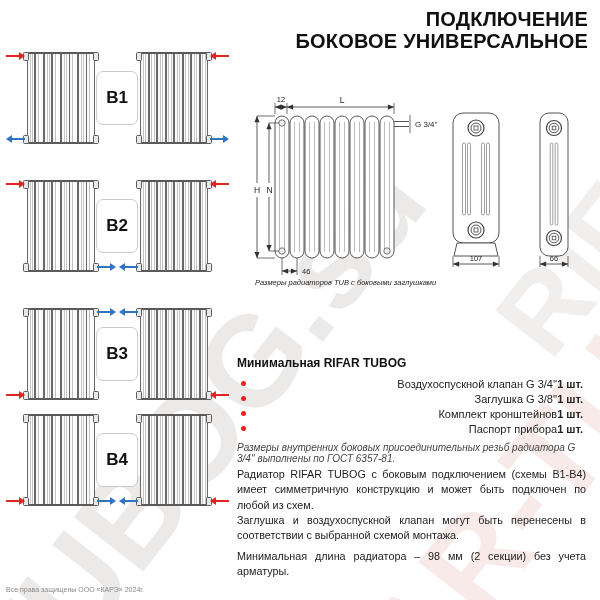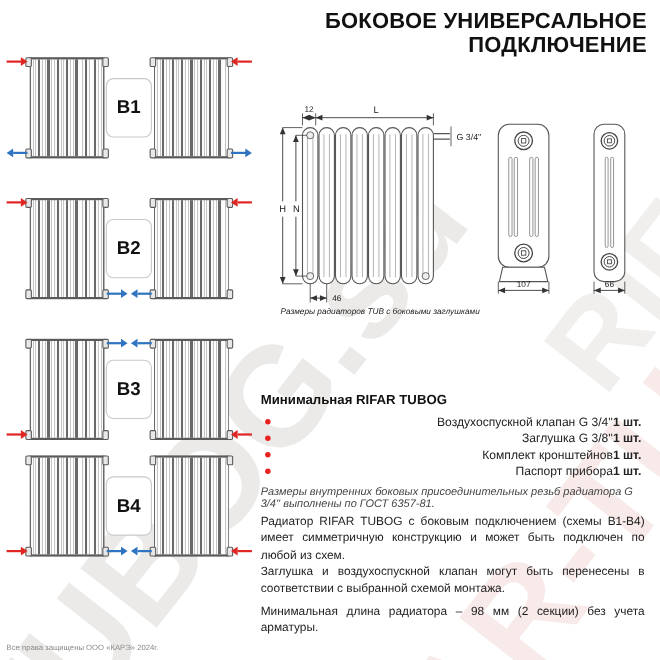--- a/index.html
+++ b/index.html
@@ -67,22 +67,22 @@
 
 <div class="page">
 
   <div class="wm wm-a">TUBOG.su</div>
   <div class="wm wm-b">RIFAR-TUBOG</div>
   <div class="wm wm-c">RIFAR</div>
 
   <div class="content">
 
     <div class="title">
+      <div>ПОДКЛЮЧЕНИЕ</div>
       <div>БОКОВОЕ УНИВЕРСАЛЬНОЕ</div>
-      <div>ПОДКЛЮЧЕНИЕ</div>
     </div>
 
     <div class="scheme-row r1">
       <div class="rad-wrap left">
           <div class="radiator"></div>
           <div class="stub tl"></div>
           <div class="stub tr"></div>
           <div class="stub bl"></div>
           <div class="stub br"></div>
           <div class="arrow tl right" style="color: rgb(224, 38, 34);"></div>

